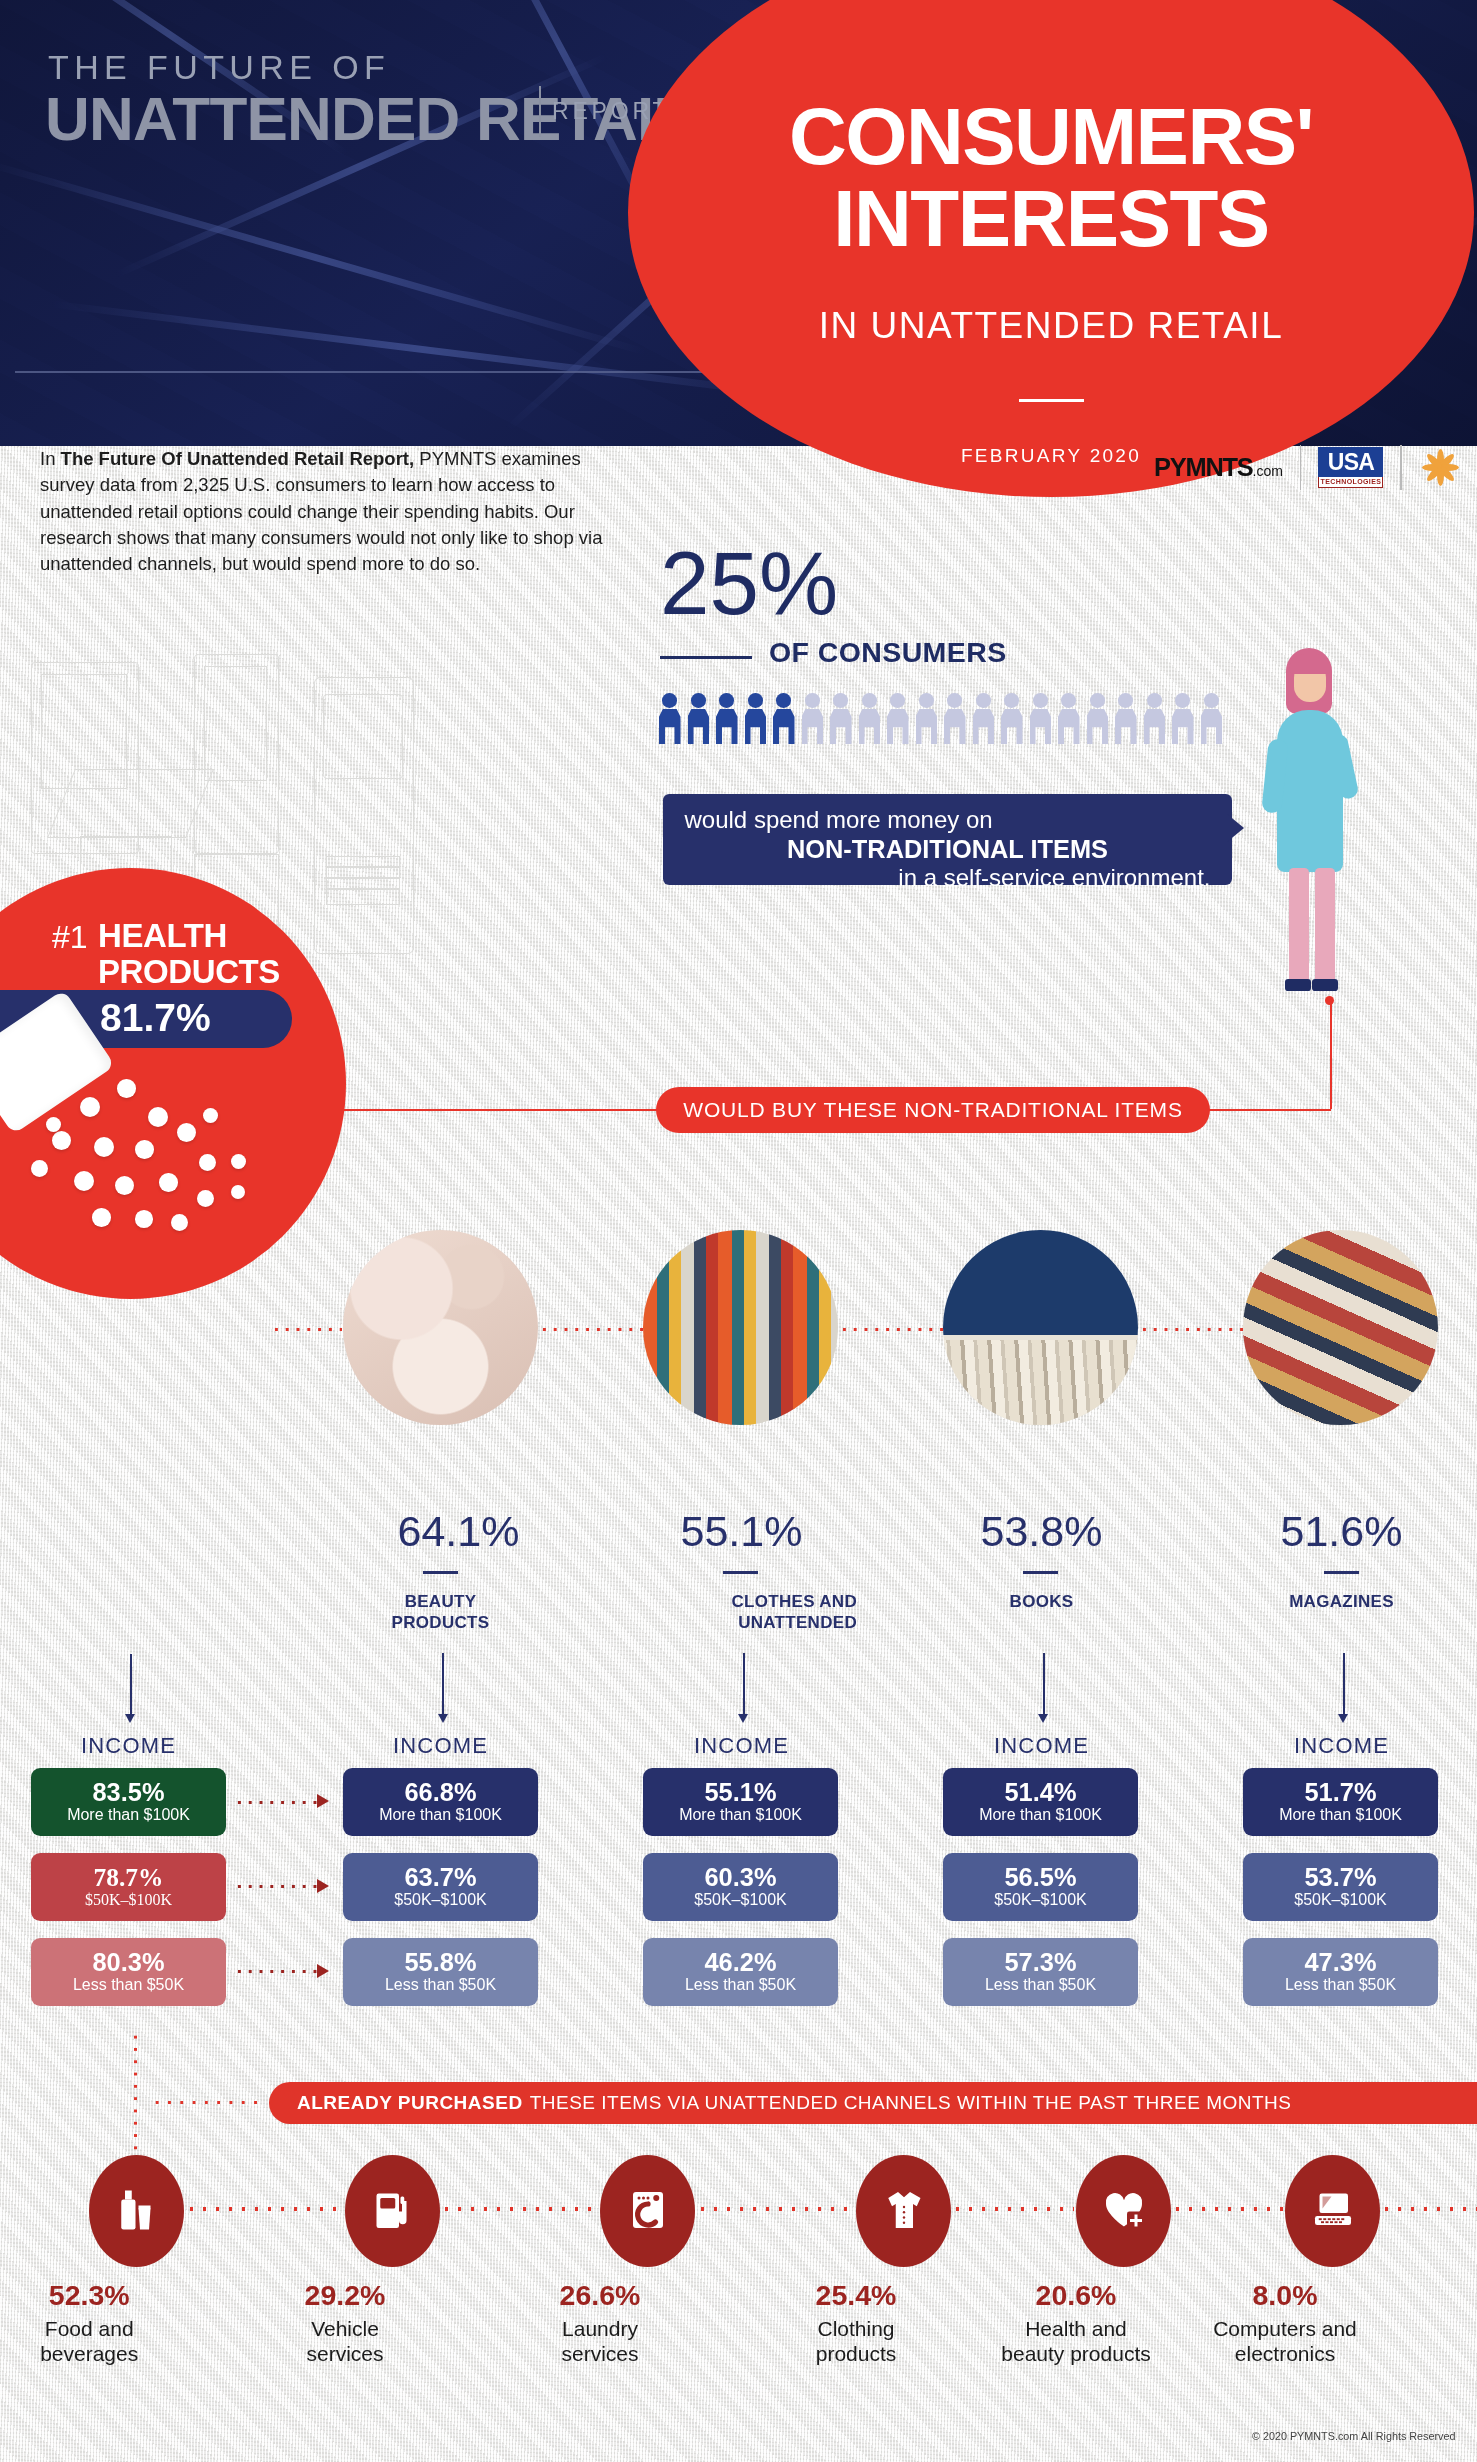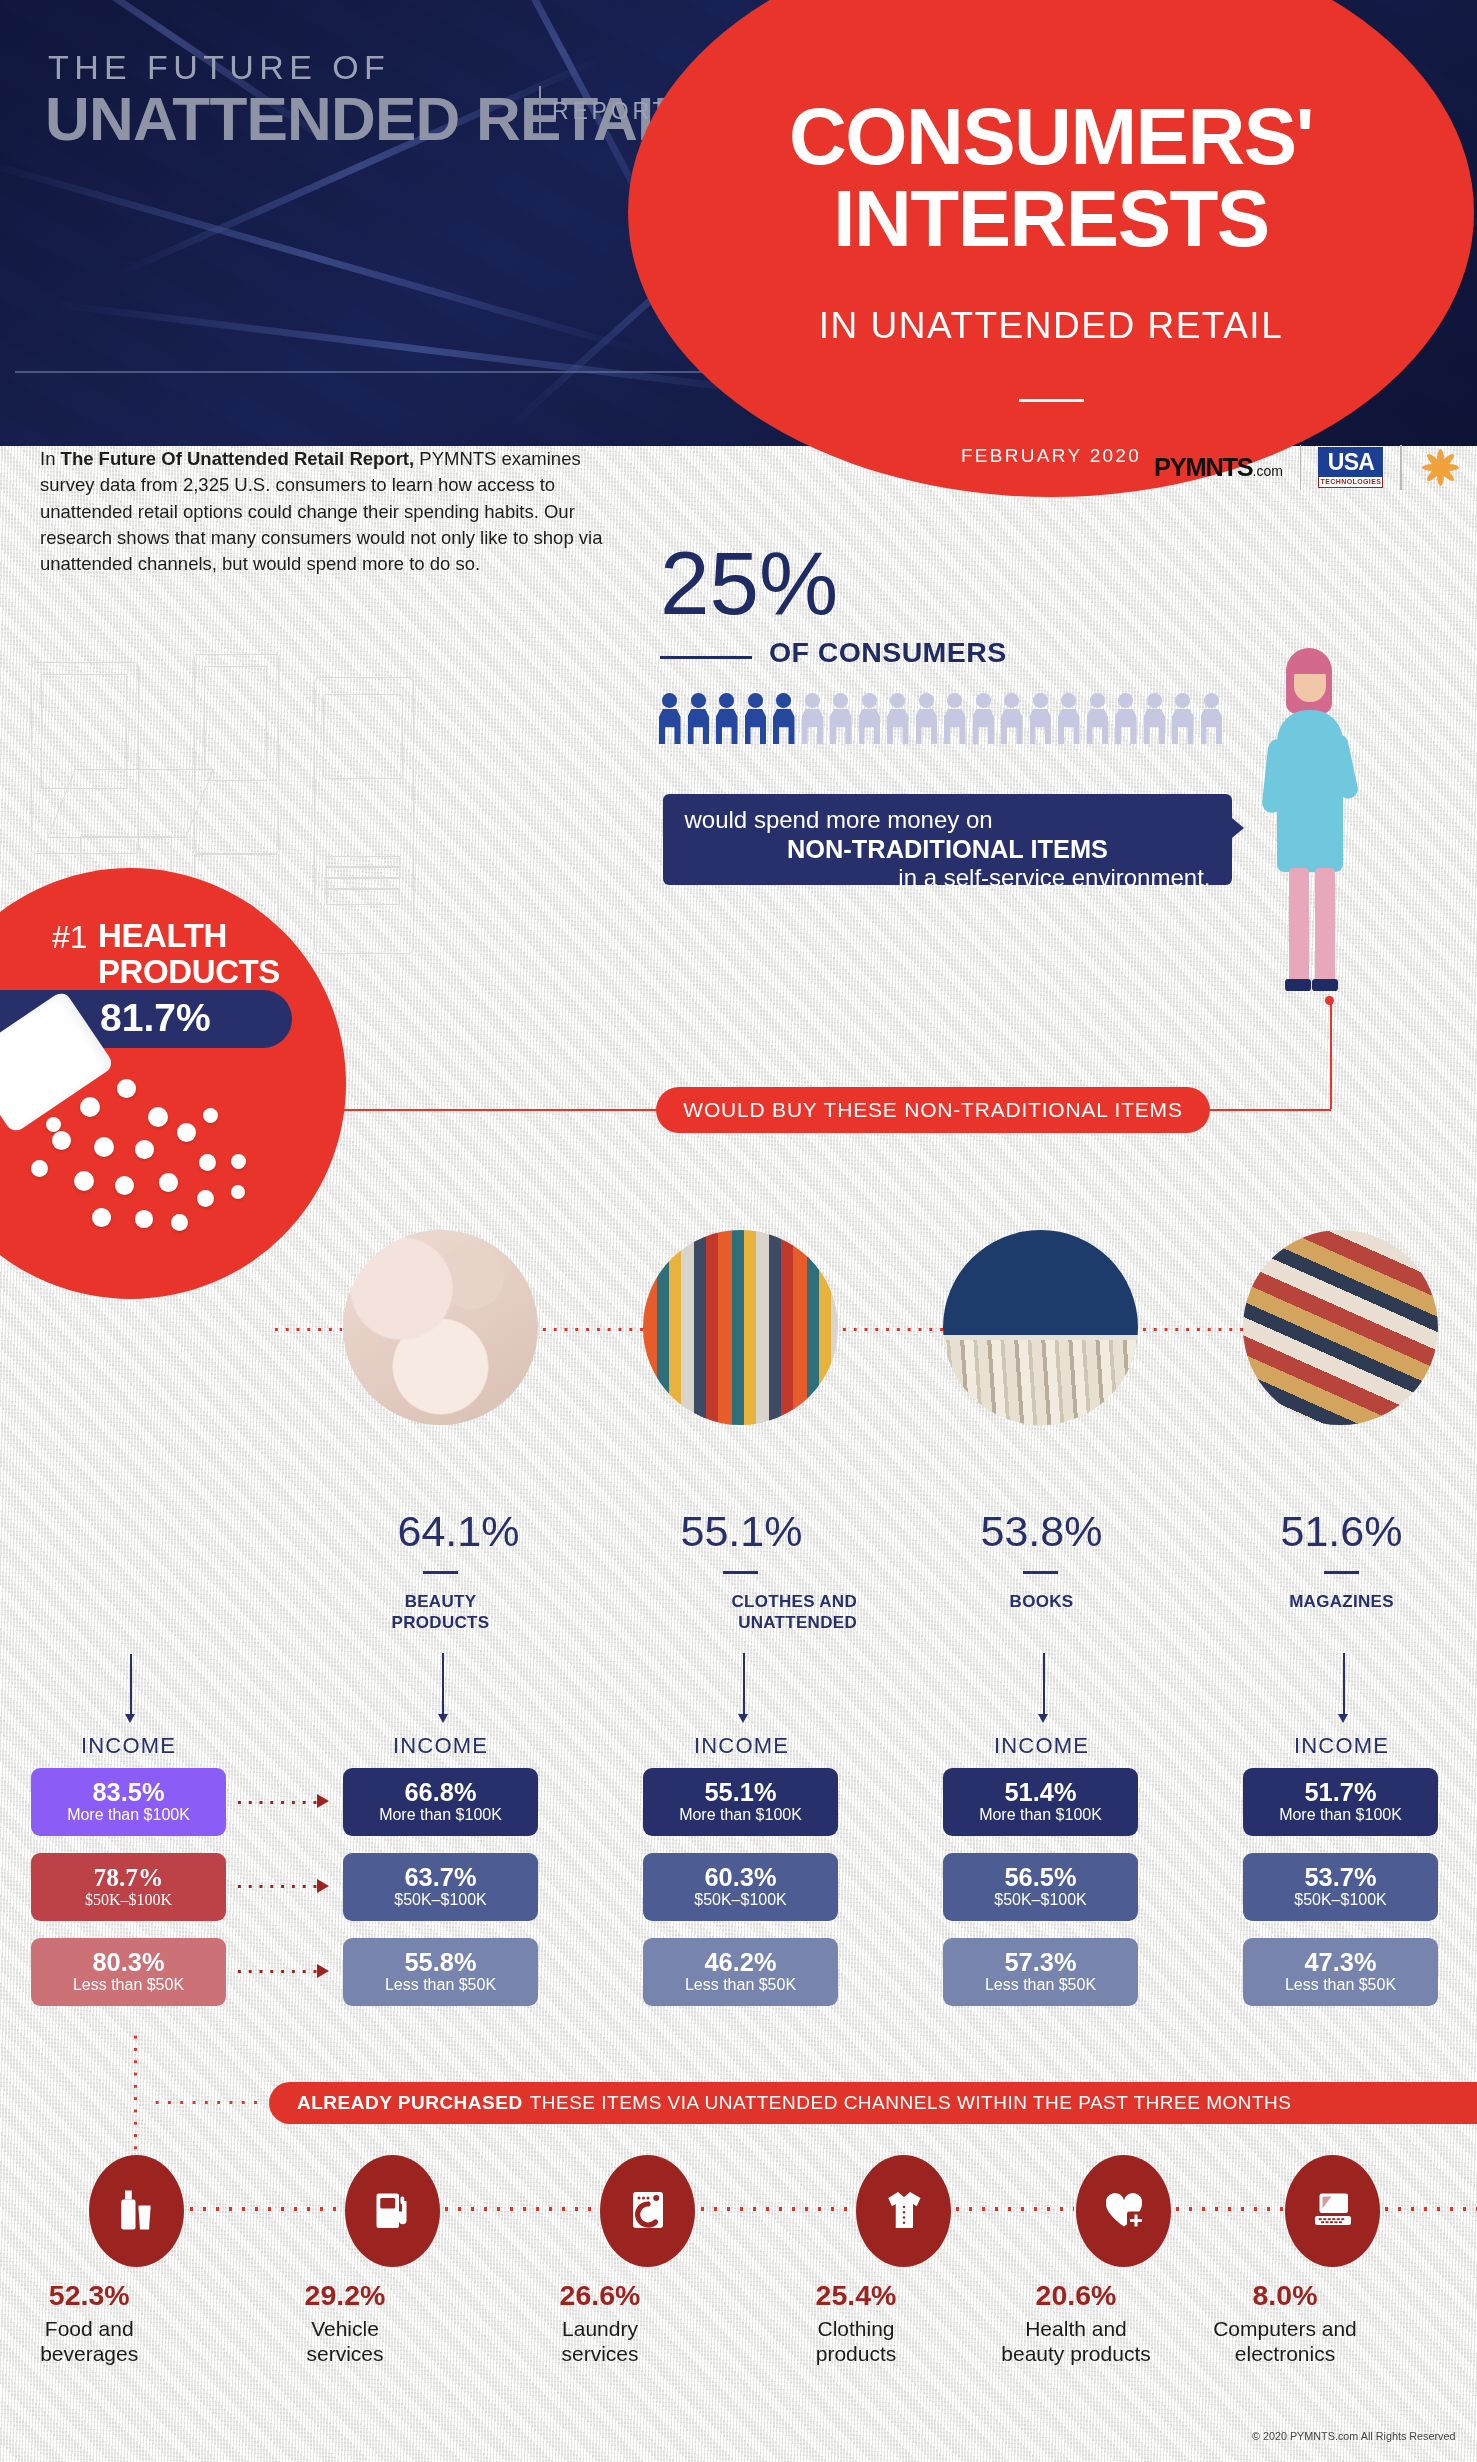--- a/index.html
+++ b/index.html
@@ -450,21 +450,21 @@
       <div class="arrow-head" style="left: 738px; top: 1714px; z-index: 6;"></div>
       <div class="arrow-v" style="left: 1043px; top: 1653px; height: 63px; z-index: 6;"></div>
       <div class="arrow-head" style="left: 1038px; top: 1714px; z-index: 6;"></div>
       <div class="arrow-v" style="left: 1343px; top: 1653px; height: 63px; z-index: 6;"></div>
       <div class="arrow-head" style="left: 1338px; top: 1714px; z-index: 6;"></div>
       <div class="inc-title" style="left: 13px; top: 1733px; z-index: 6;">INCOME</div>
       <div class="inc-title" style="left: 325px; top: 1733px; z-index: 6;">INCOME</div>
       <div class="inc-title" style="left: 626px; top: 1733px; z-index: 6;">INCOME</div>
       <div class="inc-title" style="left: 926px; top: 1733px; z-index: 6;">INCOME</div>
       <div class="inc-title" style="left: 1226px; top: 1733px; z-index: 6;">INCOME</div>
-      <div class="inc-box" style="left: 31px; top: 1768px; background: #8b5cf6; z-index: 6; position: absolute;">
+      <div class="inc-box" style="left: 31px; top: 1768px; background: #14532d; z-index: 6; position: absolute;">
         <div class="inc-pct">83.5%</div>
         <div class="inc-lbl">More than $100K</div>
       </div>
       <div class="inc-box" style="left: 31px; top: 1853px; background: rgb(189, 66, 71); z-index: 6; position: absolute; font-family: Liberation Serif, serif;">
         <div class="inc-pct">78.7%</div>
         <div class="inc-lbl">$50K–$100K</div>
       </div>
       <div class="inc-box" style="left: 31px; top: 1938px; background: rgb(204, 114, 119); z-index: 6; position: absolute;">
         <div class="inc-pct">80.3%</div>
         <div class="inc-lbl">Less than $50K</div>

